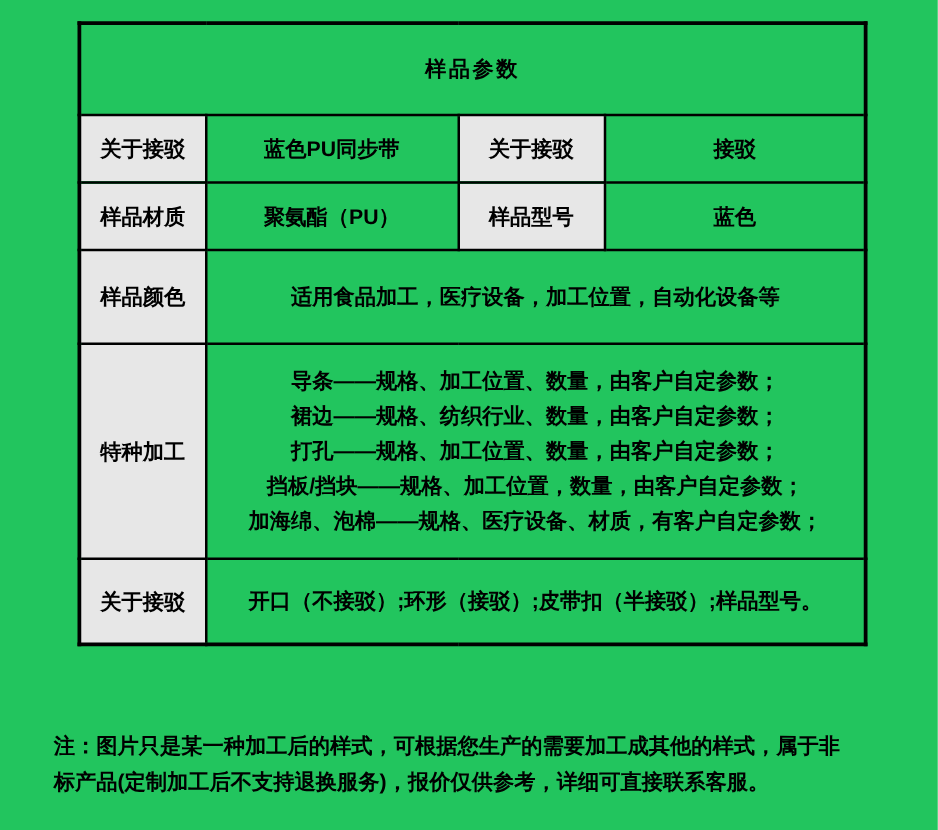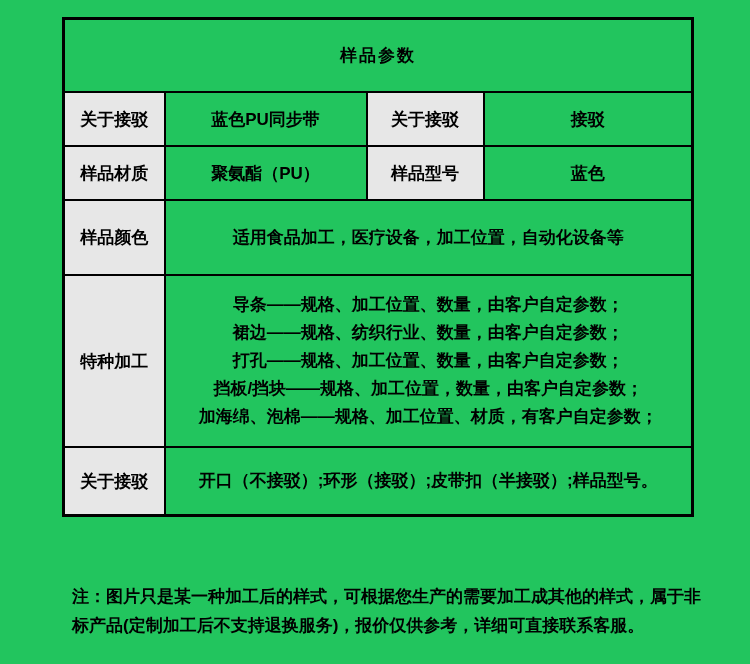--- a/index.html
+++ b/index.html
@@ -57,21 +57,21 @@
     padding-left: 16px;
     padding-right: 14px;
     line-height: 26px;
   }
   .special-line {
     line-height: 28px;
     white-space: nowrap;
   }
   .note {
     position: absolute;
-    left: 72px;
+    left: 43px;
     top: 582px;
     width: 640px;
     font-size: 17px;
     font-weight: bold;
     line-height: 29px;
     text-align: left;
   }
 </style>
 </head>
 <body>
@@ -110,21 +110,21 @@
         <td class="value-left" colspan="3">适用食品加工，医疗设备，加工位置，自动化设备等</td>
       </tr>
 
       <tr class="row-special">
         <td class="label-cell">特种加工</td>
         <td class="value-left" colspan="3">
           <div class="special-line">导条——规格、加工位置、数量，由客户自定参数；</div>
           <div class="special-line">裙边——规格、纺织行业、数量，由客户自定参数；</div>
           <div class="special-line">打孔——规格、加工位置、数量，由客户自定参数；</div>
           <div class="special-line">挡板/挡块——规格、加工位置，数量，由客户自定参数；</div>
-          <div class="special-line">加海绵、泡棉——规格、加工位置、材质，有客户自定参数；</div>
+          <div class="special-line">加海绵、泡棉——规格、医疗设备、材质，有客户自定参数；</div>
         </td>
       </tr>
 
       <tr class="row-joint">
         <td class="label-cell">关于接驳</td>
         <td class="value-left" colspan="3">开口（不接驳）;环形（接驳）;皮带扣（半接驳）;样品型号。</td>
       </tr>
     </tbody>
   </table>
 

